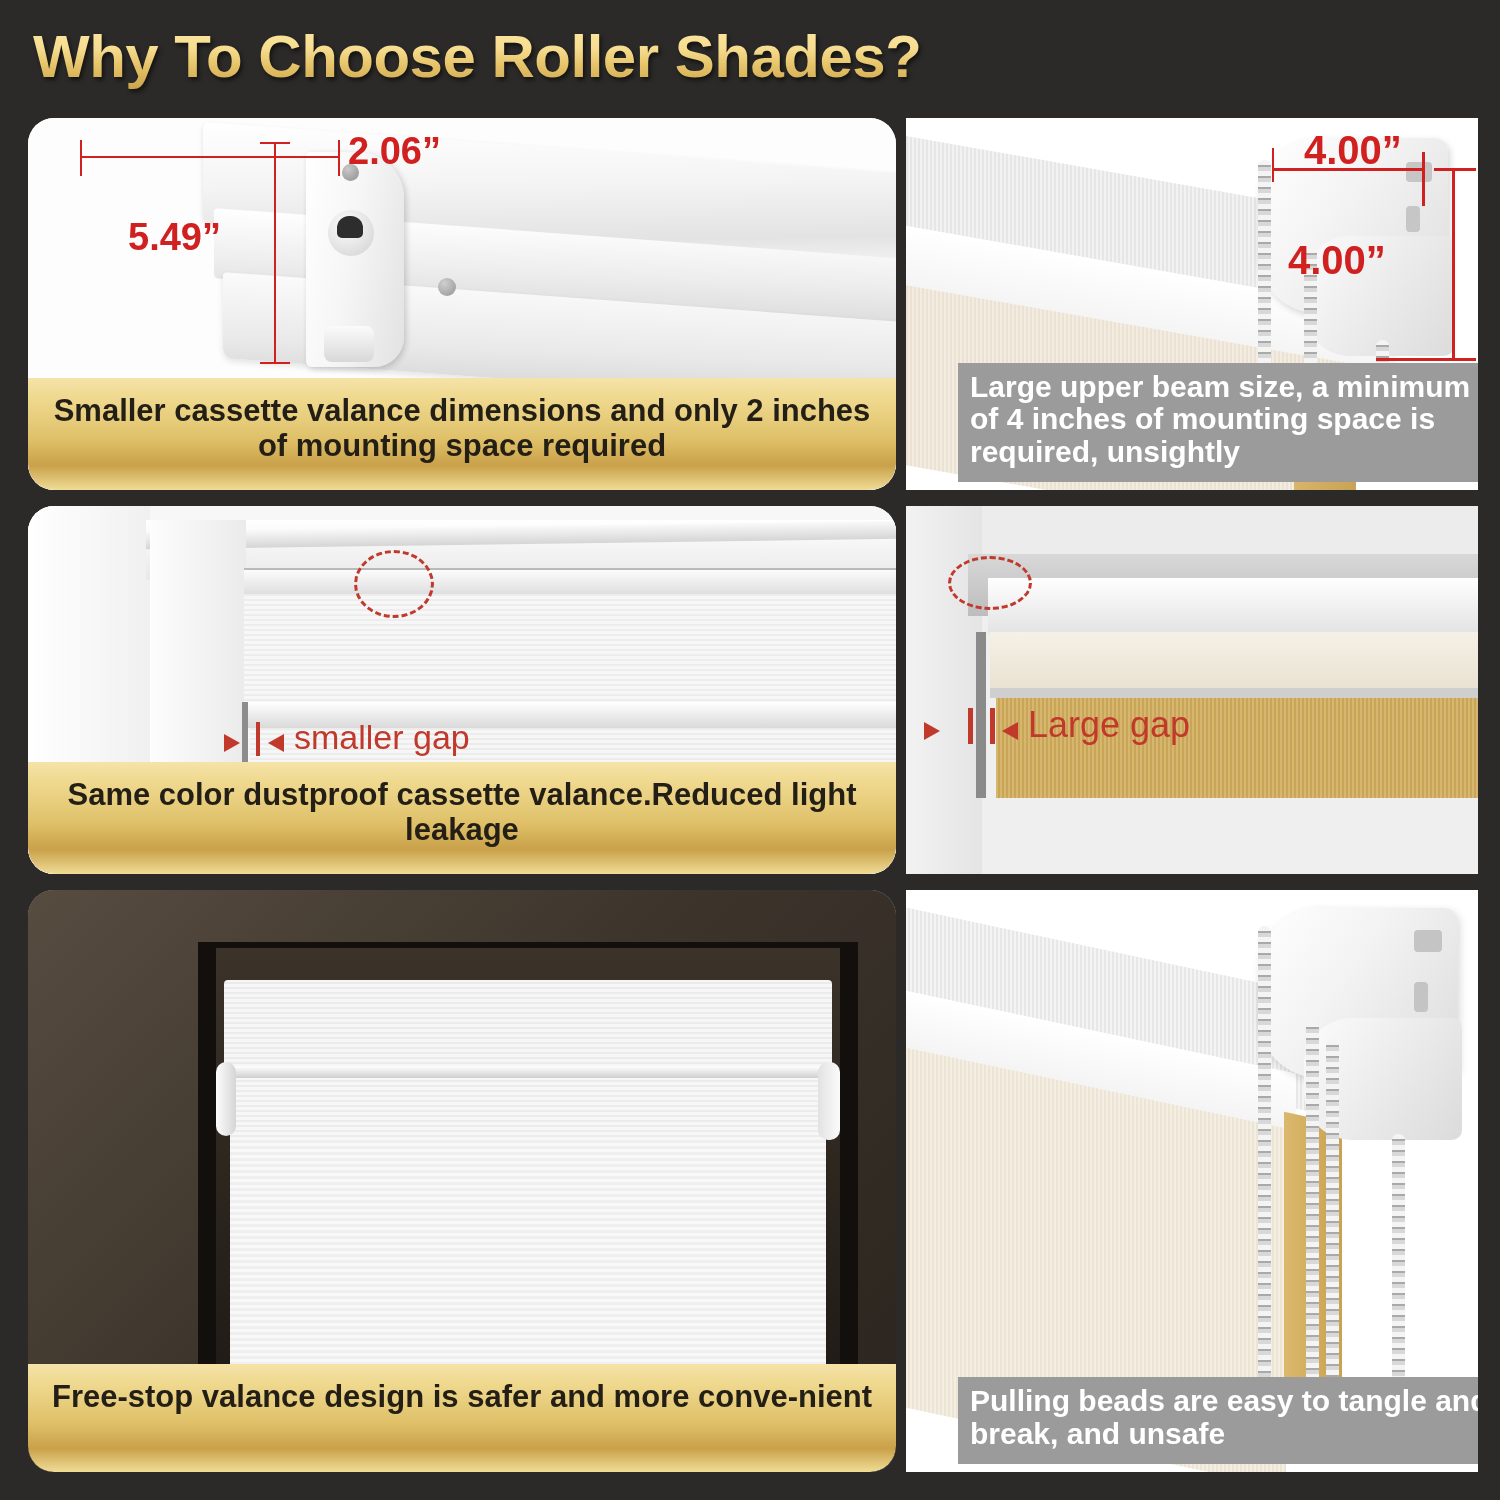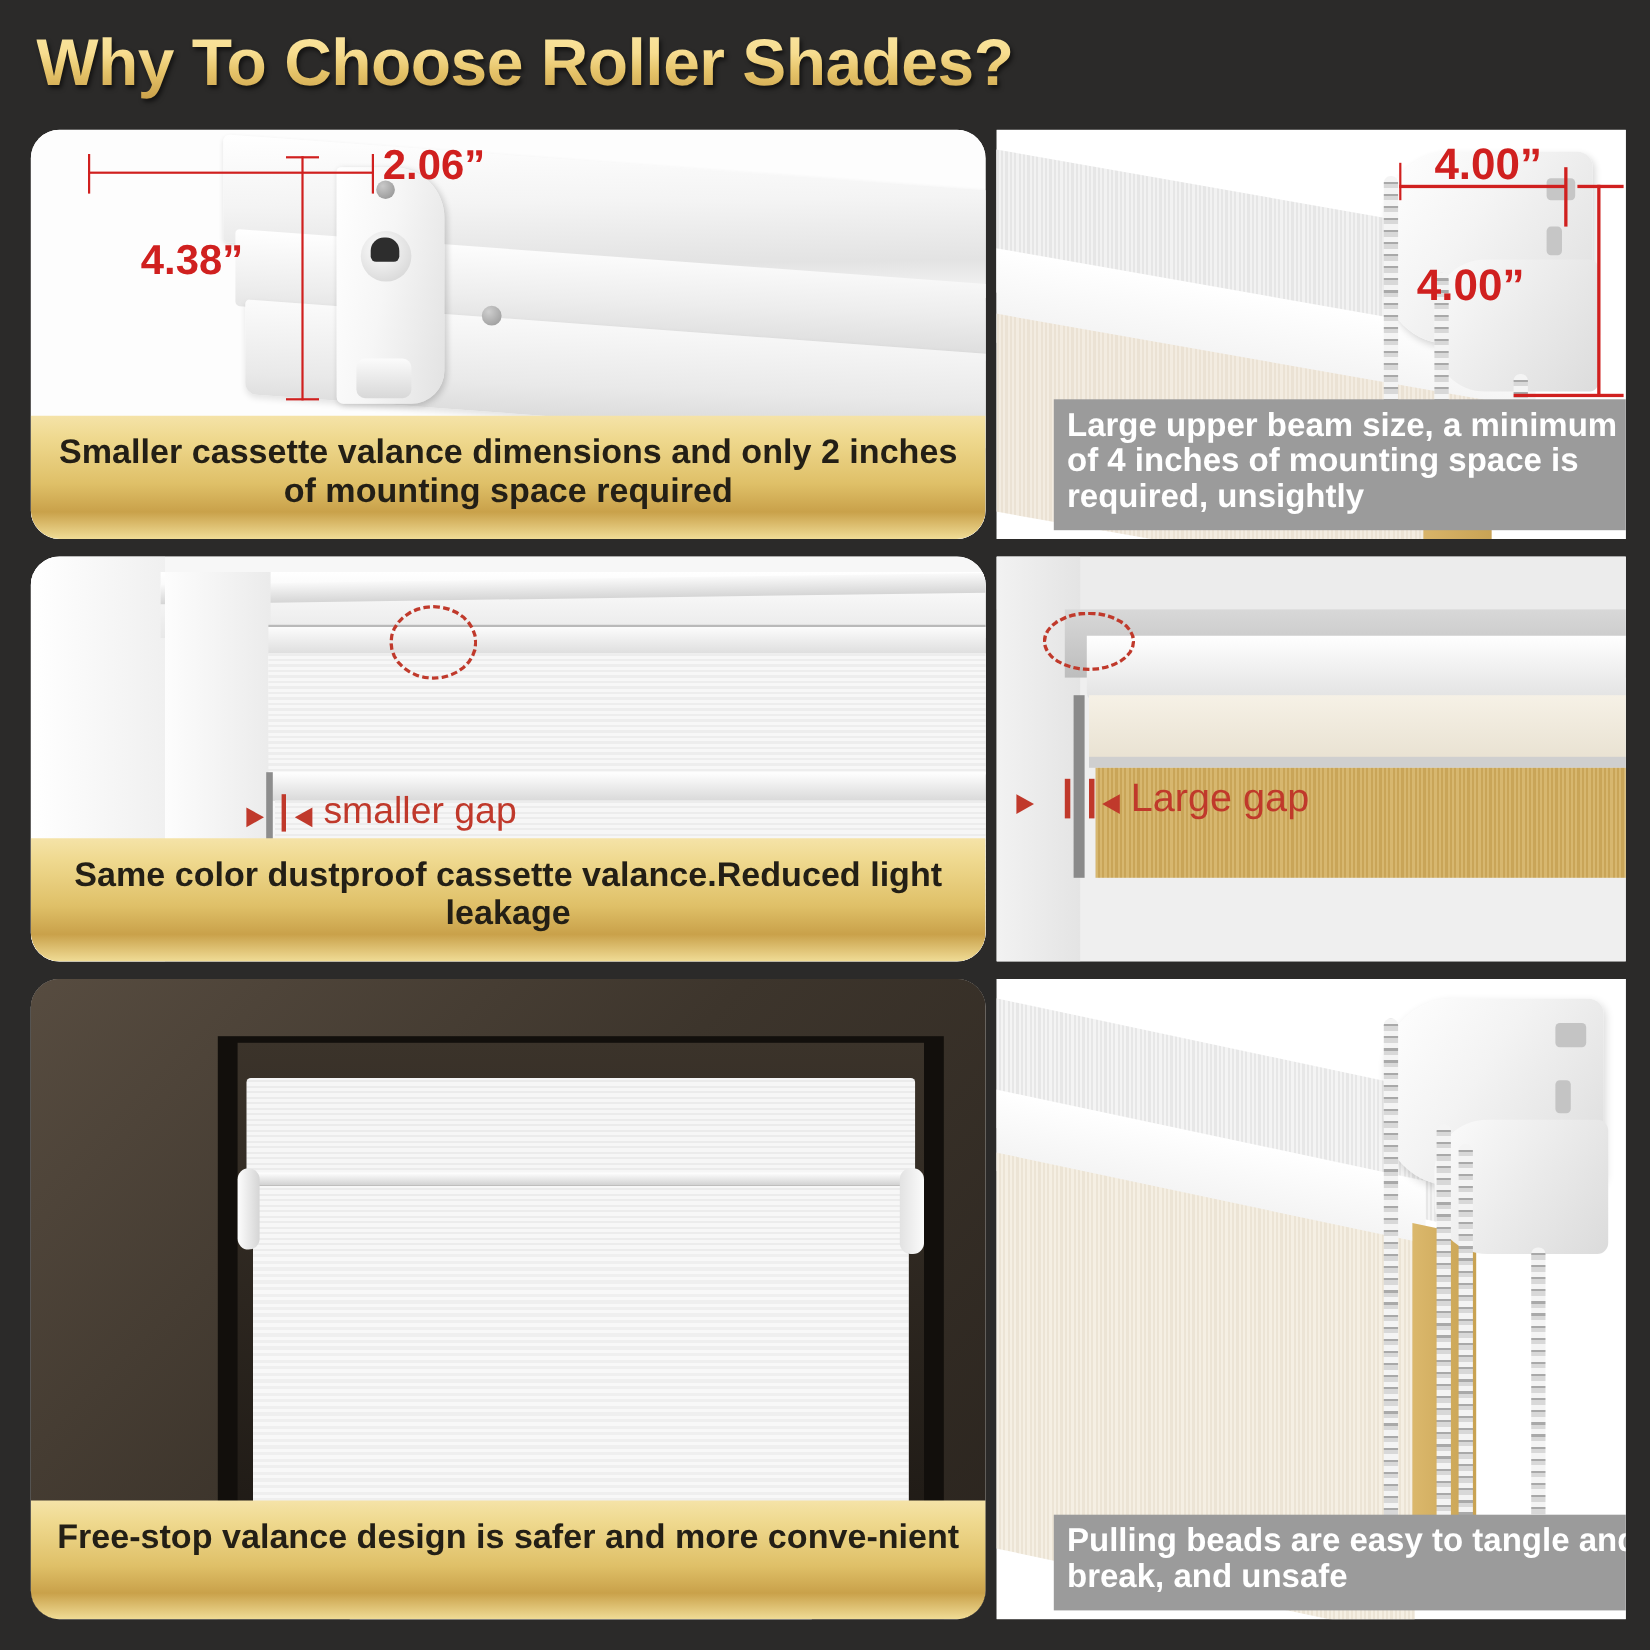--- a/index.html
+++ b/index.html
@@ -305,21 +305,21 @@
   </div>
 
   <div class="redline" style="left:52px; top:22px; width:2px; height:36px;"></div>
   <div class="redline" style="left:52px; top:38px; width:260px; height:2px;"></div>
   <div class="redline" style="left:310px; top:22px; width:2px; height:36px;"></div>
   <div class="dim" style="left:320px; top:12px; font-size:38px;">2.06”</div>
 
   <div class="redline" style="left:246px; top:24px; width:2px; height:222px;"></div>
   <div class="redline" style="left:232px; top:24px; width:30px; height:2px;"></div>
   <div class="redline" style="left:232px; top:244px; width:30px; height:2px;"></div>
-  <div class="dim" style="left:100px; top:98px; font-size:38px;">4.38”</div>
+  <div class="dim" style="left:100px; top:98px; font-size:38px;">5.49”</div>
 
   <div class="cap gold">Smaller cassette valance dimensions and only 2 inches of mounting space required</div>
 </div>
 
 <div class="panel right" id="p-tr">
   <div class="photo">
     <div class="tr-bg"></div>
     <div class="tr-whitefab"></div>
     <div class="tr-whitefab2"></div>
     <div class="tr-creamfab"></div>

